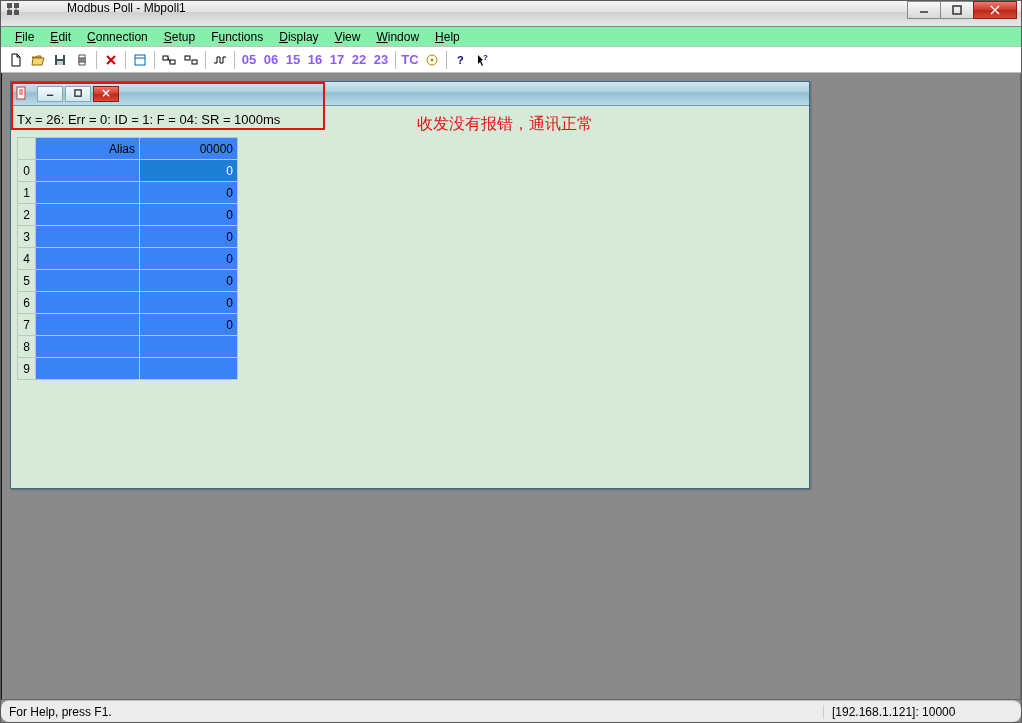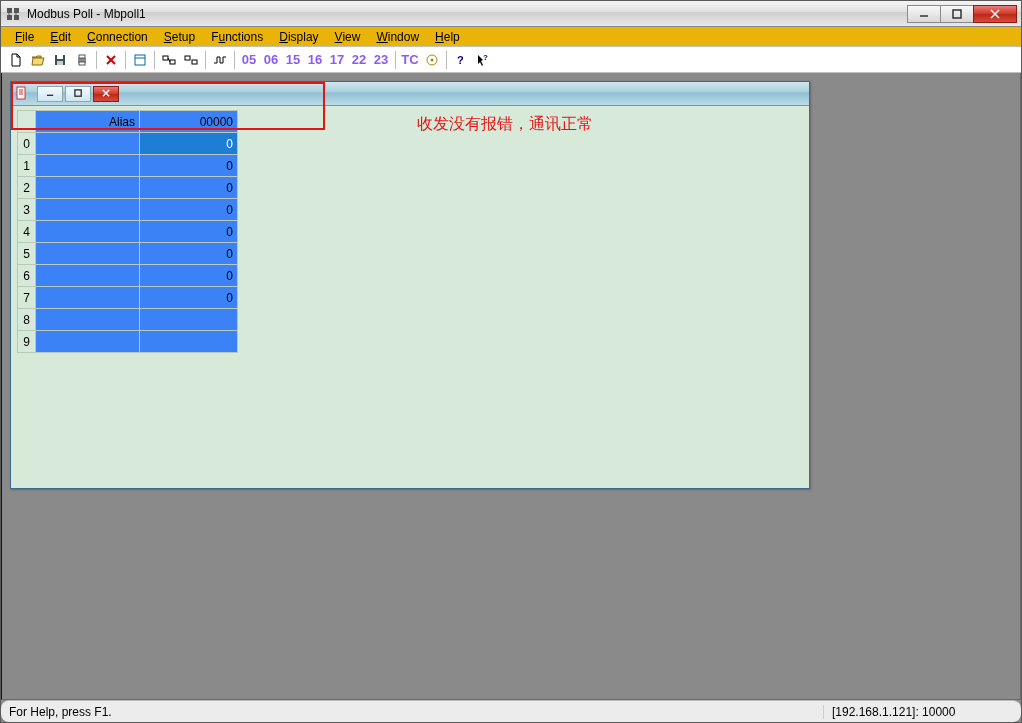--- a/index.html
+++ b/index.html
@@ -17,22 +17,23 @@
     background: #8a8a8a;
     display: flex;
     flex-direction: column;
     border: 1px solid #5a5a5a;
   }
   .titlebar {
     height: 26px;
     background: linear-gradient(to bottom, #f5f5f5 0%, #e0e0e0 45%, #d0d0d0 46%, #e8e8e8 100%);
     border-bottom: 1px solid #888;
     display: flex;
-    align-items: center;
+    align-items: flex-start;
     padding: 0 4px;
+    gap: 40px;
   }
   .titlebar .app-icon {
     width: 16px; height: 16px;
     margin-right: 6px;
     display: inline-flex; align-items: center; justify-content: center;
     font-size: 12px;
   }
   .titlebar .title-text {
     flex: 1;
     font-size: 12px;
@@ -58,21 +59,21 @@
     width: 44px;
     background: linear-gradient(to bottom, #e87a7a, #cf3b29 48%, #bd2817 52%, #d84a3a);
     color: #fff;
     border-color: #8f1e12;
   }
   .win-btn.close svg { stroke:#fff; }
   .win-btn svg { width: 10px; height: 10px; stroke:#333; stroke-width:1.5; fill:none; }
 
   .menubar {
     height: 20px;
-    background: #eab308;
+    background: #86efac;
     border-bottom: 1px solid #c0c0c0;
     display: flex;
     align-items: center;
     padding: 0 6px;
     font-size: 12px;
   }
   .menu-item {
     padding: 2px 8px;
     cursor: default;
   }
@@ -417,20 +418,21 @@
           <div class="child-btn close">
               <svg viewBox="0 0 10 10">
                 <line x1="1" y1="1" x2="8" y2="8"></line>
                 <line x1="8" y1="1" x2="1" y2="8"></line>
               </svg>
             </div>
         </div>
       </div>
       <div class="child-body">
         <div class="red-box"></div>
+        <div class="status-line">Tx = 26: Err = 0: ID = 1: F = 04: SR = 1000ms</div>
         <div class="annotation">收发没有报错，通讯正常</div>
 
         <table class="data-table">
           <thead>
             <tr>
               <th class="rownum corner"></th>
               <th class="alias-col">Alias</th>
               <th class="val-col">00000</th>
             </tr>
           </thead>

